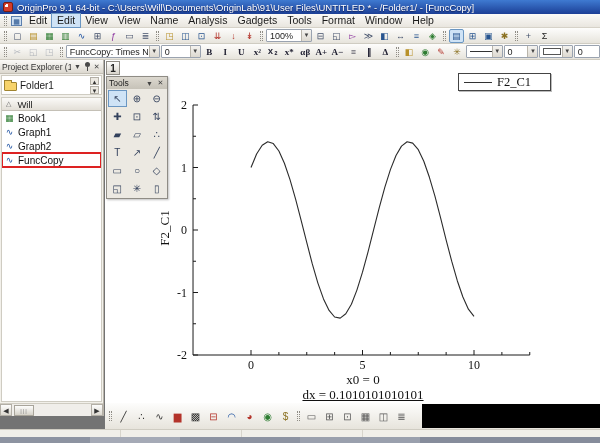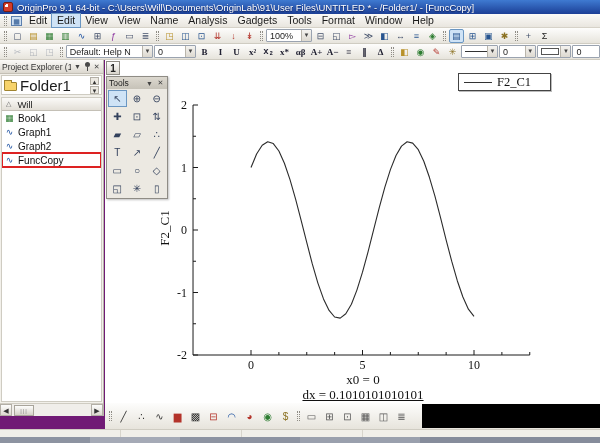--- a/index.html
+++ b/index.html
@@ -1,17 +1,17 @@
 <!DOCTYPE html>
 <html><head>
 <meta charset="utf-8">
 <style>
   * { margin:0; padding:0; box-sizing:border-box; }
   html,body { width:600px; height:443px; overflow:hidden; font-family:"Liberation Sans",sans-serif; }
-  .app { position:relative; width:600px; height:443px; background:#701a75; overflow:hidden; }
+  .app { position:relative; width:600px; height:443px; background:#737373; overflow:hidden; }
 
   
   .titlebar { position:absolute; left:0; top:0; width:600px; height:14px;
     background:linear-gradient(#3f7ad1,#1c3f96); color:#fff; display:flex; align-items:center;
     padding:0 3px; gap:4px; }
   .app-icon { width:10px; height:10px; background:radial-gradient(circle at 35% 35%,#fff 0 20%,#d43c2a 21% 100%);
     border:1px solid #7a1c10; border-radius:2px; flex:0 0 auto; }
   .title-text { font-size:9.5px; white-space:nowrap; overflow:hidden; text-shadow:0 1px 1px #10225a; }
 
   
@@ -48,21 +48,21 @@
     display:flex; align-items:center; font-size:8.5px; color:#333; padding:0 2px; gap:2px; }
   .pe-header .pe-title { flex:1 1 auto; white-space:nowrap; overflow:hidden; }
   .pe-mini { font-size:7px; color:#444; width:9px; text-align:center; }
   .pin-icon { position:relative; width:7px; height:9px; }
   .pin-icon::before { content:""; position:absolute; left:1px; top:0; width:5px; height:5px; background:#4a4a4a; border-radius:50%; }
   .pin-icon::after { content:""; position:absolute; left:3px; top:5px; width:1px; height:4px; background:#4a4a4a; }
   .pe-folders { background:#fff; border:1px solid #cfccc2; margin:1px; height:20px; display:flex; align-items:center; padding:0 2px; gap:3px; }
   .folder-icon { position:relative; width:13px; height:9px; background:#f7d36a; border:1px solid #a08430; border-radius:1px; margin-top:2px; }
   .folder-icon::before { content:""; position:absolute; top:-3px; left:-1px; width:6px; height:2px;
     background:#f7d36a; border:1px solid #a08430; border-bottom:none; }
-  .pe-folder-label { font-size:15px; color:#1b1b1b; flex:1; }
+  .pe-folder-label { font-size:10px; color:#1b1b1b; flex:1; }
   .pe-spin { display:flex; flex-direction:column; gap:1px; }
   .pe-spin span { width:9px; height:8px; font-size:6px; line-height:8px; text-align:center; background:#ece9e2; border:1px solid #b3afa6; color:#333; }
   .pe-list { background:#fff; border:1px solid #cfccc2; margin:1px; flex:1; overflow:hidden; }
   .pe-colhead { height:13px; background:linear-gradient(#fbfaf8,#e3dfd7); border-bottom:1px solid #c4c0b6;
     font-size:9.5px; color:#222; display:flex; align-items:center; gap:6px; padding:0 4px; }
   .sort-icon { font-size:7px; color:#666; }
   .pe-row { height:14px; display:flex; align-items:center; gap:3px; padding:0 2px; position:relative; }
   .pe-row.annotated { outline:2px solid #d22; outline-offset:-1px; }
   .mini-icon { width:11px; height:11px; font-size:9px; line-height:11px; text-align:center; }
   .pe-label { font-size:10px; color:#111; }
@@ -189,21 +189,21 @@
 
   <div class="toolbar tb2">
     <span class="grip"></span>
     <span class="tb-group">
       <span class="tbtn disabled">✂</span>
         <span class="tbtn disabled">◱</span>
         <span class="tbtn disabled">◳</span>
     </span>
     <span class="grip"></span>
     <span class="combo" style="width:96px">
-      <span style="white-space:nowrap;overflow:hidden">Default: Help N</span>
+      <span style="white-space:nowrap;overflow:hidden">FuncCopy: Times N</span>
       <span class="arrow">▼</span>
     </span>
     <span class="combo" style="width:46px">
       <span>0</span>
       <span class="arrow">▼</span>
     </span>
     <span class="tb-group">
       <span class="tbtn" style="font-family:'Liberation Serif',serif;font-weight:bold;color:#223">B</span>
         <span class="tbtn" style="font-family:'Liberation Serif',serif;font-weight:bold;color:#223">I</span>
         <span class="tbtn" style="font-family:'Liberation Serif',serif;font-weight:bold;color:#223">U</span>

